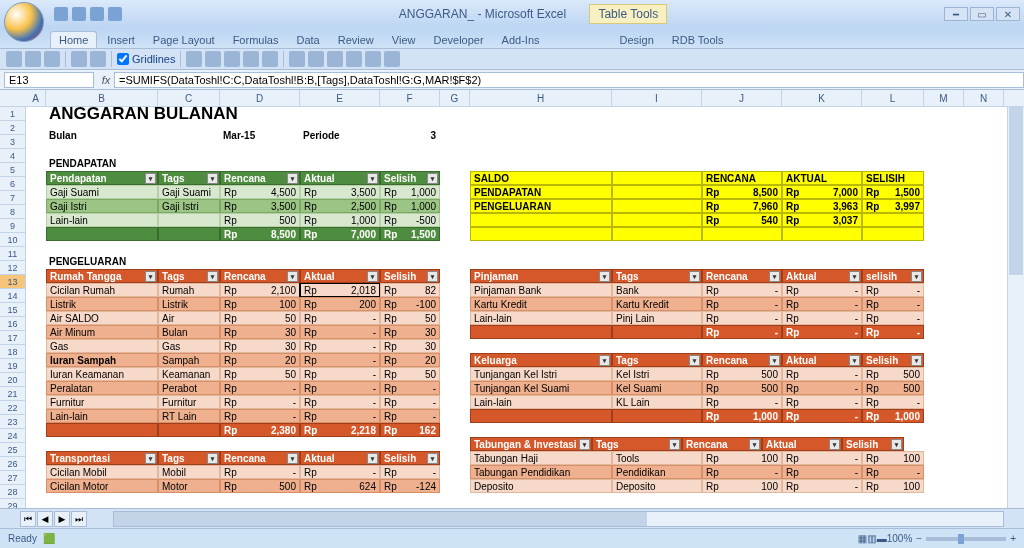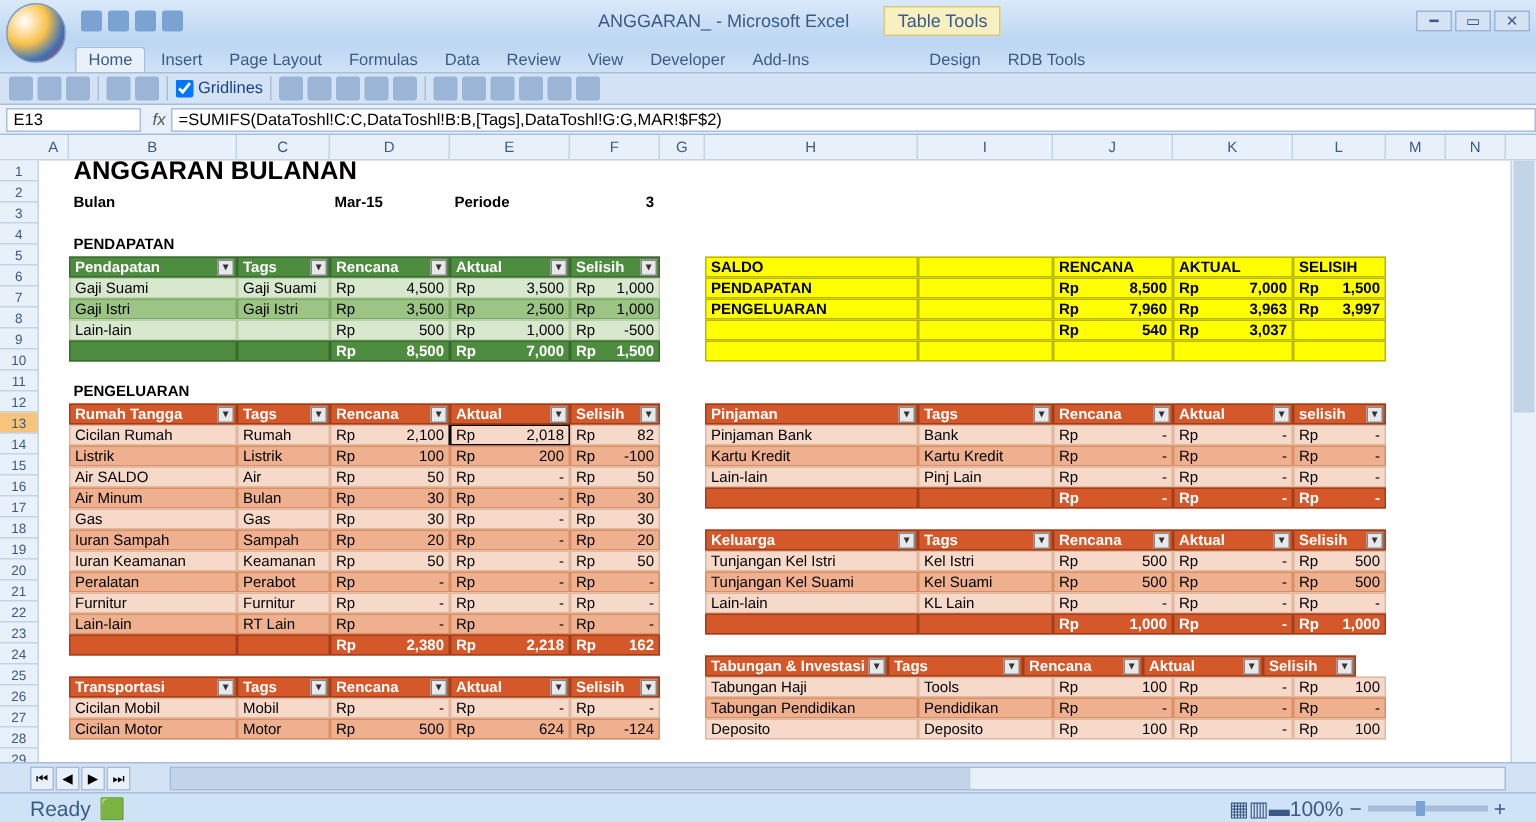--- a/index.html
+++ b/index.html
@@ -51,21 +51,21 @@
 .num { text-align: right; }
 .dd { position: absolute; right: 1px; top: 1px; width: 11px; height: 11px; background: #e8e8e8; border: 1px solid #888; font-size: 7px; line-height: 9px; text-align: center; color: #333; }
 .sel-cell { outline: 2px solid #000; outline-offset: -1px; }
 .sheettabs { position: absolute; bottom: 20px; left: 0; right: 0; height: 20px; background: #d3e2f5; display: flex; align-items: center; padding-left: 20px; border-top: 1px solid #a8bdd8; }
 .navbtns { display: flex; gap: 1px; margin-right: 6px; }
 .navbtns span { width: 16px; height: 16px; background: #e8f0fa; border: 1px solid #a8bdd8; font-size: 9px; text-align: center; line-height: 14px; }
 .tab { padding: 2px 10px; background: #e8f0fa; border: 1px solid #a8bdd8; font-size: 10px; cursor: pointer; }
 .tab.active { background: #fff; font-weight: bold; }
 .hscroll { flex: 1; height: 16px; background: #e8f0fa; border: 1px solid #a8bdd8; margin-left: 20px; margin-right: 20px; position: relative; }
 .hscroll .thumb { position: absolute; left: 0; width: 60%; top: 0; bottom: 0; background: #c4d4e8; }
-.statusbar { position: absolute; bottom: 0; left: 0; right: 0; height: 20px; background: #cfe3f7; border-top: 1px solid #a8bdd8; display: flex; align-items: center; padding: 0 20px; font-size: 14px; color: #3b5a85; }
+.statusbar { position: absolute; bottom: 0; left: 0; right: 0; height: 20px; background: #cfe3f7; border-top: 1px solid #a8bdd8; display: flex; align-items: center; padding: 0 8px; font-size: 10px; color: #3b5a85; }
 .statusbar .spacer { flex: 1; }
 .zoom { display: flex; align-items: center; gap: 4px; }
 .zoom .slider { width: 80px; height: 4px; background: #a8bdd8; position: relative; }
 .zoom .slider::after { content: ''; position: absolute; left: 40%; top: -3px; width: 6px; height: 10px; background: #7aa3d4; }
 .vscroll { position: absolute; top: 17px; right: 0; width: 17px; bottom: 0; background: #e8f0fa; border-left: 1px solid #c4d4e8; }
 .vscroll .thumb { position: absolute; top: 0; left: 1px; right: 1px; height: 40%; background: #c4d4e8; }
 </style>
 </head>
 <body>
 
@@ -595,21 +595,21 @@
           <div class="cell" style="width: 142px;"></div>
           <div class="cell" style="width: 90px;"></div>
           <div class="cell" style="width: 80px;"></div>
           <div class="cell" style="width: 80px;"></div>
           <div class="cell" style="width: 62px;"></div>
           <div class="cell" style="width: 40px;"></div>
           <div class="cell" style="width: 40px;"></div>
         </div>
         <div class="row">
           <div class="cell" style="width: 20px;"></div>
-          <div class="cell md-orange" style="width: 112px;">Iuran Sampah</div>
+          <div class="cell md-orange" style="width: 112px; font-weight: bold;">Iuran Sampah</div>
           <div class="cell md-orange" style="width: 62px;">Sampah</div>
           <div class="cell md-orange" style="width: 80px;">
             <span style="float:left">Rp</span>
             <span style="float:right">20</span>
           </div>
           <div class="cell md-orange" style="width: 80px;">
             <span style="float:left">Rp</span>
             <span style="float:right">-</span>
           </div>
           <div class="cell md-orange" style="width: 60px;">

